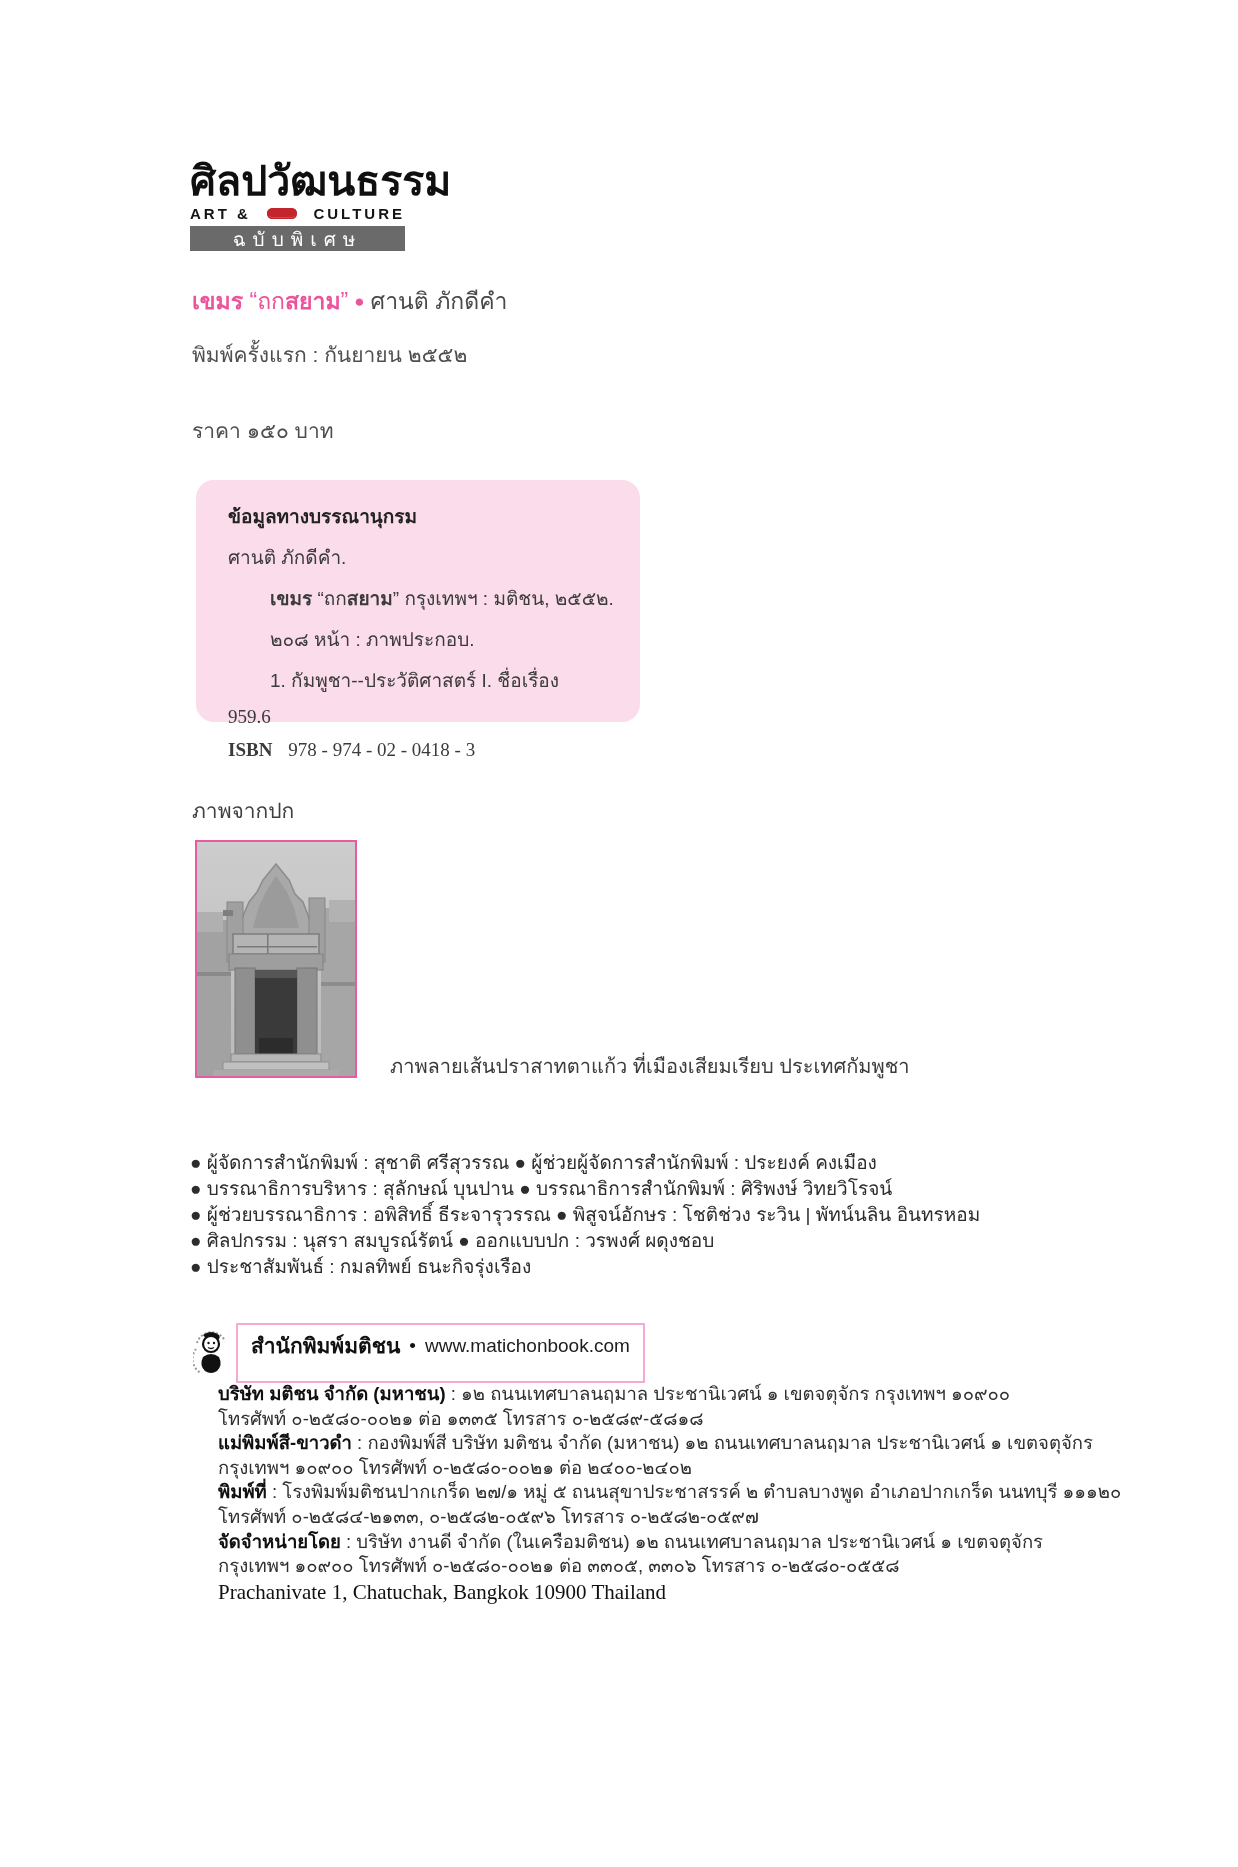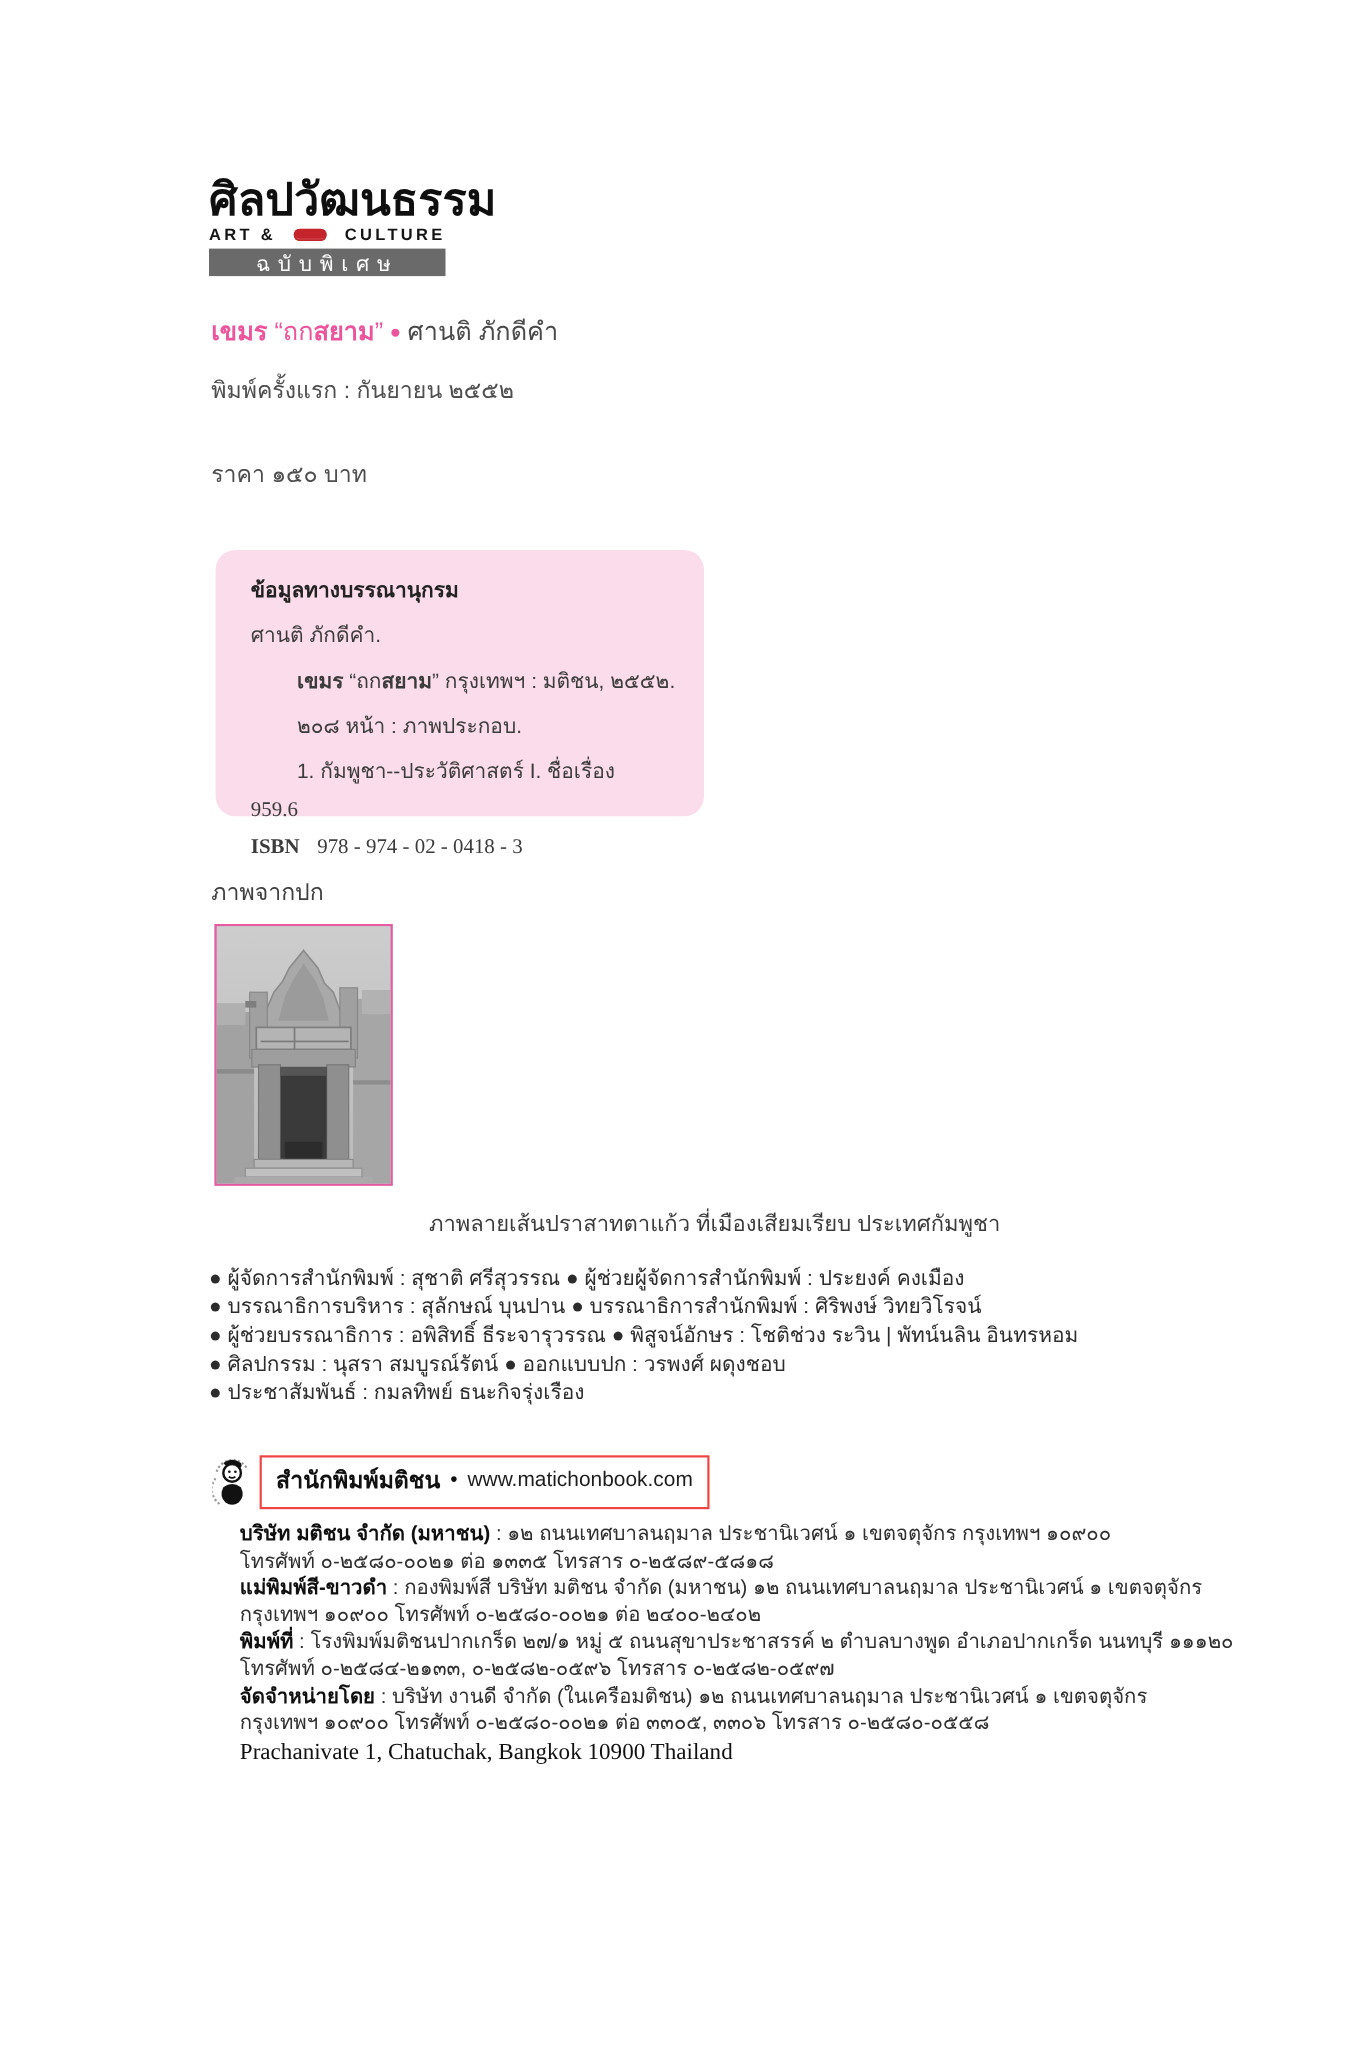--- a/index.html
+++ b/index.html
@@ -23,42 +23,42 @@
   
   .title-line{left:192px;top:283px;font-size:23px;color:#4a4a4a;white-space:nowrap;}
   .pink{color:#ec549c;}
   .b{font-weight:bold;}
   .title-bullet{color:#ec549c;font-size:17px;vertical-align:2px;padding:0 6px;}
 
   .edition{left:192px;top:338px;font-size:21px;color:#4e4e4e;}
   .price{left:192px;top:414px;font-size:21px;color:#4e4e4e;}
 
   
-  .biblio{left:196px;top:500px;width:444px;height:242px;background:#fbdcea;border-radius:18px;
+  .biblio{left:196px;top:480px;width:444px;height:242px;background:#fbdcea;border-radius:18px;
     box-sizing:border-box;padding:21px 30px 0 32px;}
   .biblio .line{font-size:19px;color:#3b3b3b;margin-bottom:11px;white-space:nowrap;}
   .biblio .head{font-weight:bold;color:#222;}
   .biblio .ind{padding-left:42px;}
   .serif{font-family:"Liberation Serif","DejaVu Serif",serif;}
   .isbn-label{font-weight:bold;}
   .isbn-val{margin-left:16px;}
 
   
   .cover-heading{left:192px;top:794px;font-size:21px;color:#3f3f3f;}
   .cover-photo{left:195px;top:840px;width:162px;height:238px;border:2px solid #e75ba2;
     box-sizing:border-box;background:#c6c6c6;}
   .cover-photo svg{display:block;width:100%;height:100%;}
-  .cover-caption{left:390px;top:1096px;font-size:20px;color:#3b3b3b;white-space:nowrap;}
+  .cover-caption{left:390px;top:1050px;font-size:20px;color:#3b3b3b;white-space:nowrap;}
 
   
   .credits{left:190px;top:1150px;font-size:19px;color:#2c2c2c;line-height:26px;white-space:nowrap;}
 
   
   .publisher-row{left:193px;top:1323px;display:flex;align-items:center;gap:7px;}
-  .publisher-box{border:2px solid #ef4444;padding:4px 13px 8px 13px;display:inline-flex;
+  .publisher-box{border:2px solid #f9a8d4;padding:4px 13px 19px 13px;display:inline-flex;
     align-items:center;white-space:nowrap;background:#fff;}
   .publisher-name{font-weight:bold;font-size:21px;color:#111;}
   .publisher-sep{font-size:19px;color:#111;padding:0 9px;}
   .publisher-web{font-size:19px;color:#1d1d1d;}
 
   
   .imprint{left:190px;top:1382px;font-size:18.5px;color:#2e2e2e;line-height:24.6px;white-space:nowrap;margin-left:28px;}
   .imprint .lead{font-weight:bold;color:#101010;}
   .imprint .en{font-family:"Liberation Serif","DejaVu Serif",serif;font-size:21px;color:#101010;line-height:27px;}
   .imprint .en:first-of-type{margin-top:3px;}

